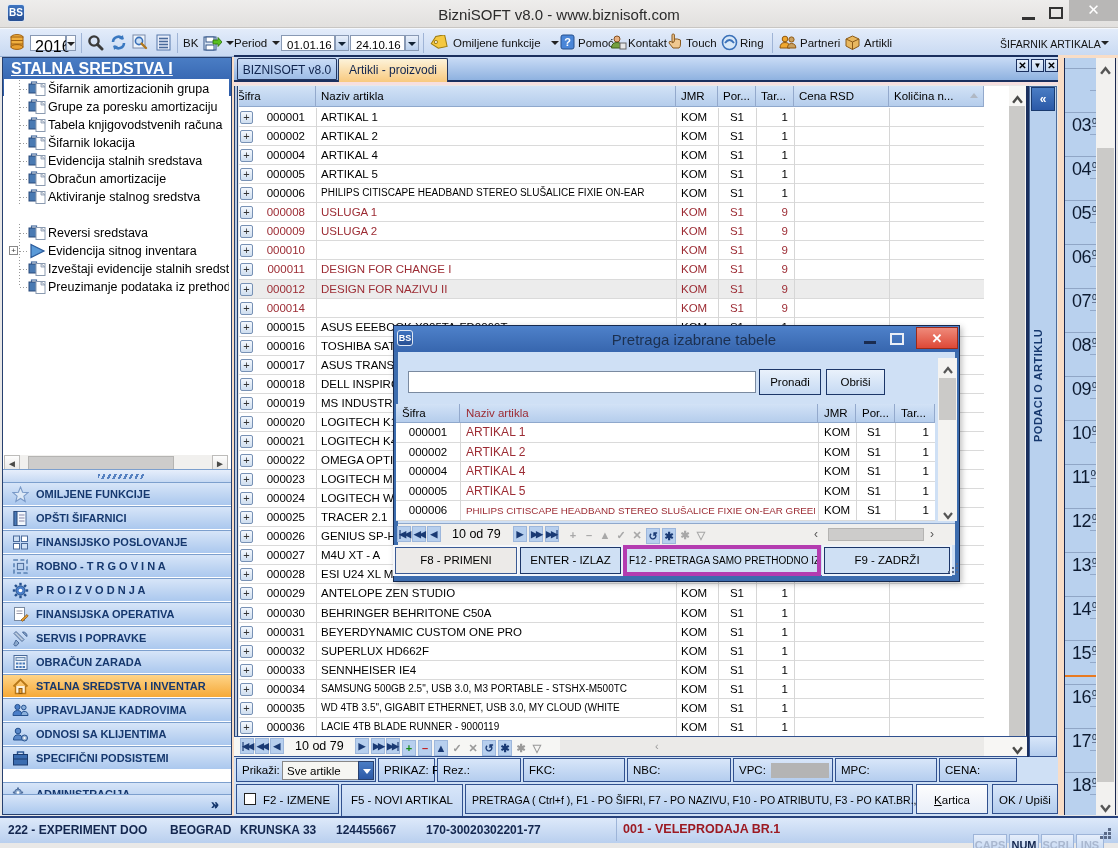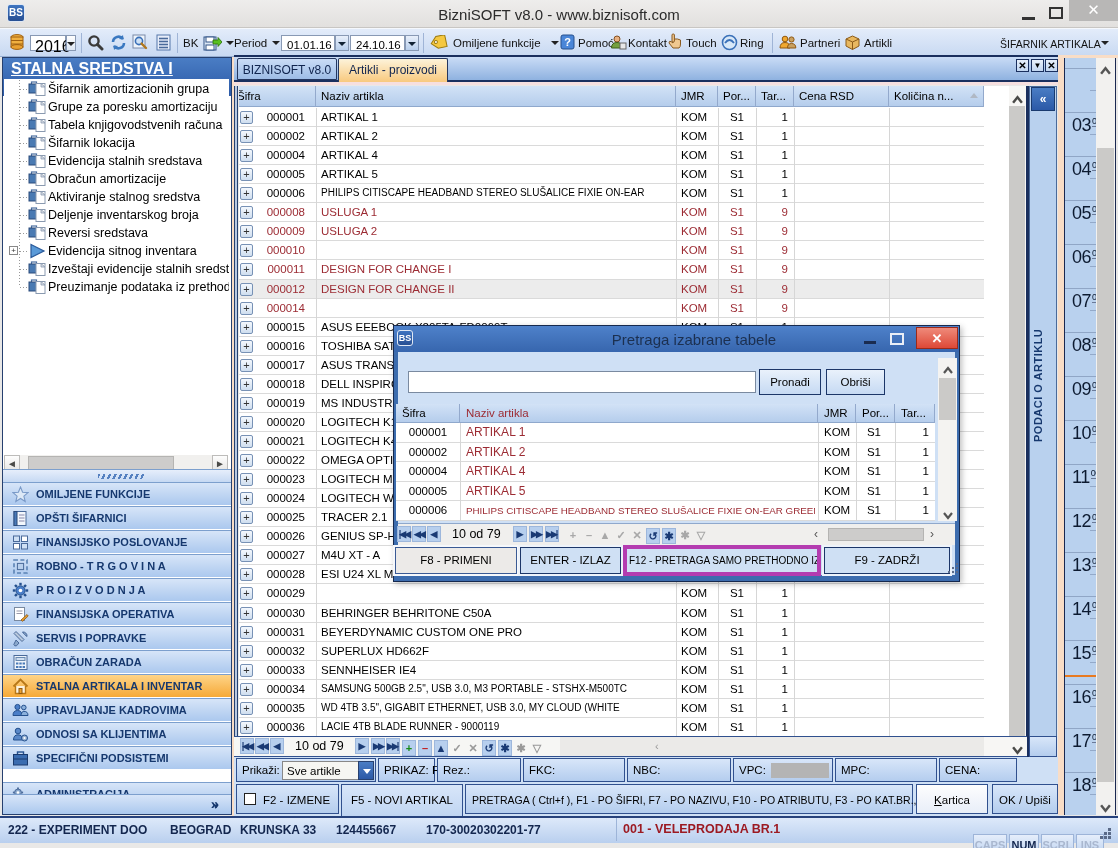--- a/index.html
+++ b/index.html
@@ -282,31 +282,20 @@
           <div style="position:absolute; left:15px; top:0px; width:1px; height:18px; background:repeating-linear-gradient(#999 0 1px,transparent 1px 3px);"></div>
           <div style="position:absolute; left:16px; top:9px; width:8px; height:1px; background:repeating-linear-gradient(90deg,#999 0 1px,transparent 1px 3px);"></div>
           <svg class="ticon" width="20" height="16" viewBox="0 0 20 16">
 <rect x="3.5" y="1" width="5" height="2.6" fill="none" stroke="#4a6ea0" stroke-width="1.2"></rect>
 <rect x="1" y="3" width="11" height="9" fill="#4a7ab2" stroke="#2a4a7a"></rect>
 <rect x="8" y="2.5" width="9" height="12" fill="#fff" stroke="#8a9ab0"></rect>
 <path d="M13 2.5 L17 6 L13 6 Z" fill="#d8dde4" stroke="#8a9ab0" stroke-width="0.8"></path>
 </svg>
           <span class="tlabel">Aktiviranje stalnog sredstva</span>
         </div>
-        <div class="treerow" style="position:absolute; top:127px;">
-          <div style="position:absolute; left:15px; top:0px; width:1px; height:18px; background:repeating-linear-gradient(#999 0 1px,transparent 1px 3px);"></div>
-          <div style="position:absolute; left:16px; top:9px; width:8px; height:1px; background:repeating-linear-gradient(90deg,#999 0 1px,transparent 1px 3px);"></div>
-          <svg class="ticon" width="20" height="16" viewBox="0 0 20 16">
-<rect x="3.5" y="1" width="5" height="2.6" fill="none" stroke="#4a6ea0" stroke-width="1.2"></rect>
-<rect x="1" y="3" width="11" height="9" fill="#4a7ab2" stroke="#2a4a7a"></rect>
-<rect x="8" y="2.5" width="9" height="12" fill="#fff" stroke="#8a9ab0"></rect>
-<path d="M13 2.5 L17 6 L13 6 Z" fill="#d8dde4" stroke="#8a9ab0" stroke-width="0.8"></path>
-</svg>
-          <span class="tlabel">Deljenje inventarskog broja</span>
-        </div>
         <div class="treerow" style="position:absolute; top:145px;">
           <div style="position:absolute; left:15px; top:0px; width:1px; height:18px; background:repeating-linear-gradient(#999 0 1px,transparent 1px 3px);"></div>
           <div style="position:absolute; left:16px; top:9px; width:8px; height:1px; background:repeating-linear-gradient(90deg,#999 0 1px,transparent 1px 3px);"></div>
           <svg class="ticon" width="20" height="16" viewBox="0 0 20 16">
 <rect x="3.5" y="1" width="5" height="2.6" fill="none" stroke="#4a6ea0" stroke-width="1.2"></rect>
 <rect x="1" y="3" width="11" height="9" fill="#4a7ab2" stroke="#2a4a7a"></rect>
 <rect x="8" y="2.5" width="9" height="12" fill="#fff" stroke="#8a9ab0"></rect>
 <path d="M13 2.5 L17 6 L13 6 Z" fill="#d8dde4" stroke="#8a9ab0" stroke-width="0.8"></path>
 </svg>
           <span class="tlabel">Reversi sredstava</span>
@@ -432,21 +421,21 @@
           </g>
         </svg>
         <span class="ntxt">OBRAČUN ZARADA</span>
       </div>
       <div class="abs navbtn" id="navsel" style="top:674px; left:3px;">
         <svg class="nictn" viewBox="0 0 17 17">
           <path d="M1.5 8.5 L8.5 1.5 L15.5 8.5" fill="none" stroke="#b87818" stroke-width="1.8"></path>
           <path d="M3.5 8 L3.5 15.5 L13.5 15.5 L13.5 8" fill="#fdf2dc" stroke="#b87818" stroke-width="1.4"></path>
           <rect x="7" y="10.5" width="3" height="5" fill="#e8a030" stroke="#905810"></rect>
         </svg>
-        <span class="ntxt">STALNA ARTIKALA I INVENTAR</span>
+        <span class="ntxt">STALNA SREDSTVA I INVENTAR</span>
       </div>
       <div class="abs navbtn" style="top:698px; left:3px;">
         <svg class="nictn" viewBox="0 0 17 17">
           <circle cx="5.5" cy="5" r="2.6" fill="#4a7ec8" stroke="#24508e"></circle>
           <path d="M1 13.5 Q1 8.5 5.5 8.5 Q10 8.5 10 13.5 Z" fill="#4a7ec8" stroke="#24508e"></path>
           <circle cx="11.8" cy="5.5" r="2.3" fill="#8ab0dc" stroke="#24508e"></circle>
           <path d="M8.8 13.5 Q9.3 9.3 11.8 9.3 Q16 9.3 16 13.5 Z" fill="#8ab0dc" stroke="#24508e"></path>
         </svg>
         <span class="ntxt">UPRAVLJANJE KADROVIMA</span>
       </div>
@@ -576,21 +565,21 @@
           <div class="plus">+</div>
           <div class="cell red" style="left:4px; width:67px; text-align:right;">000011</div>
           <div class="cell red" style="left:87px; width:350px; font-size:11.5px;">DESIGN FOR CHANGE I</div>
           <div class="cell red" style="left:447px; width:36px;">KOM</div>
           <div class="cell red" style="left:484px; width:38px; text-align:center;">S1</div>
           <div class="cell red" style="left:520px; width:34px; text-align:right;">9</div>
         </div>
   <div style="position:absolute; left:0; top:194px; width:750px; height:19px; border-bottom:1px solid #dadada; background:#ececec;">
           <div class="plus">+</div>
           <div class="cell red" style="left:4px; width:67px; text-align:right;">000012</div>
-          <div class="cell red" style="left:87px; width:350px; font-size:11.5px;">DESIGN FOR CHANGE II</div>
+          <div class="cell red" style="left:87px; width:350px; font-size:11.5px;">DESIGN FOR NAZIVU II</div>
           <div class="cell red" style="left:447px; width:36px;">KOM</div>
           <div class="cell red" style="left:484px; width:38px; text-align:center;">S1</div>
           <div class="cell red" style="left:520px; width:34px; text-align:right;">9</div>
         </div>
   <div style="position:absolute; left:0; top:213px; width:750px; height:19px; border-bottom:1px solid #dadada; ">
           <div class="plus">+</div>
           <div class="cell red" style="left:4px; width:67px; text-align:right;">000014</div>
           <div class="cell red" style="left:447px; width:36px;">KOM</div>
           <div class="cell red" style="left:484px; width:38px; text-align:center;">S1</div>
           <div class="cell red" style="left:520px; width:34px; text-align:right;">9</div>
@@ -703,20 +692,21 @@
           <div class="plus">+</div>
           <div class="cell " style="left:4px; width:67px; text-align:right;">000028</div>
           <div class="cell " style="left:87px; width:350px; font-size:11.5px;">ESI U24 XL M</div>
           <div class="cell " style="left:447px; width:36px;">KOM</div>
           <div class="cell " style="left:484px; width:38px; text-align:center;">S1</div>
           <div class="cell " style="left:520px; width:34px; text-align:right;">1</div>
         </div>
   <div style="position:absolute; left:0; top:498px; width:750px; height:20px; border-bottom:1px solid #dadada; ">
           <div class="plus">+</div>
           <div class="cell " style="left:4px; width:67px; text-align:right;">000029</div>
+          <div class="cell " style="left:87px; width:350px; font-size:11.5px;">ANTELOPE ZEN STUDIO</div>
           <div class="cell " style="left:447px; width:36px;">KOM</div>
           <div class="cell " style="left:484px; width:38px; text-align:center;">S1</div>
           <div class="cell " style="left:520px; width:34px; text-align:right;">1</div>
         </div>
   <div style="position:absolute; left:0; top:518px; width:750px; height:19px; border-bottom:1px solid #dadada; ">
           <div class="plus">+</div>
           <div class="cell " style="left:4px; width:67px; text-align:right;">000030</div>
           <div class="cell " style="left:87px; width:350px; font-size:11.5px;">BEHRINGER BEHRITONE C50A</div>
           <div class="cell " style="left:447px; width:36px;">KOM</div>
           <div class="cell " style="left:484px; width:38px; text-align:center;">S1</div>

